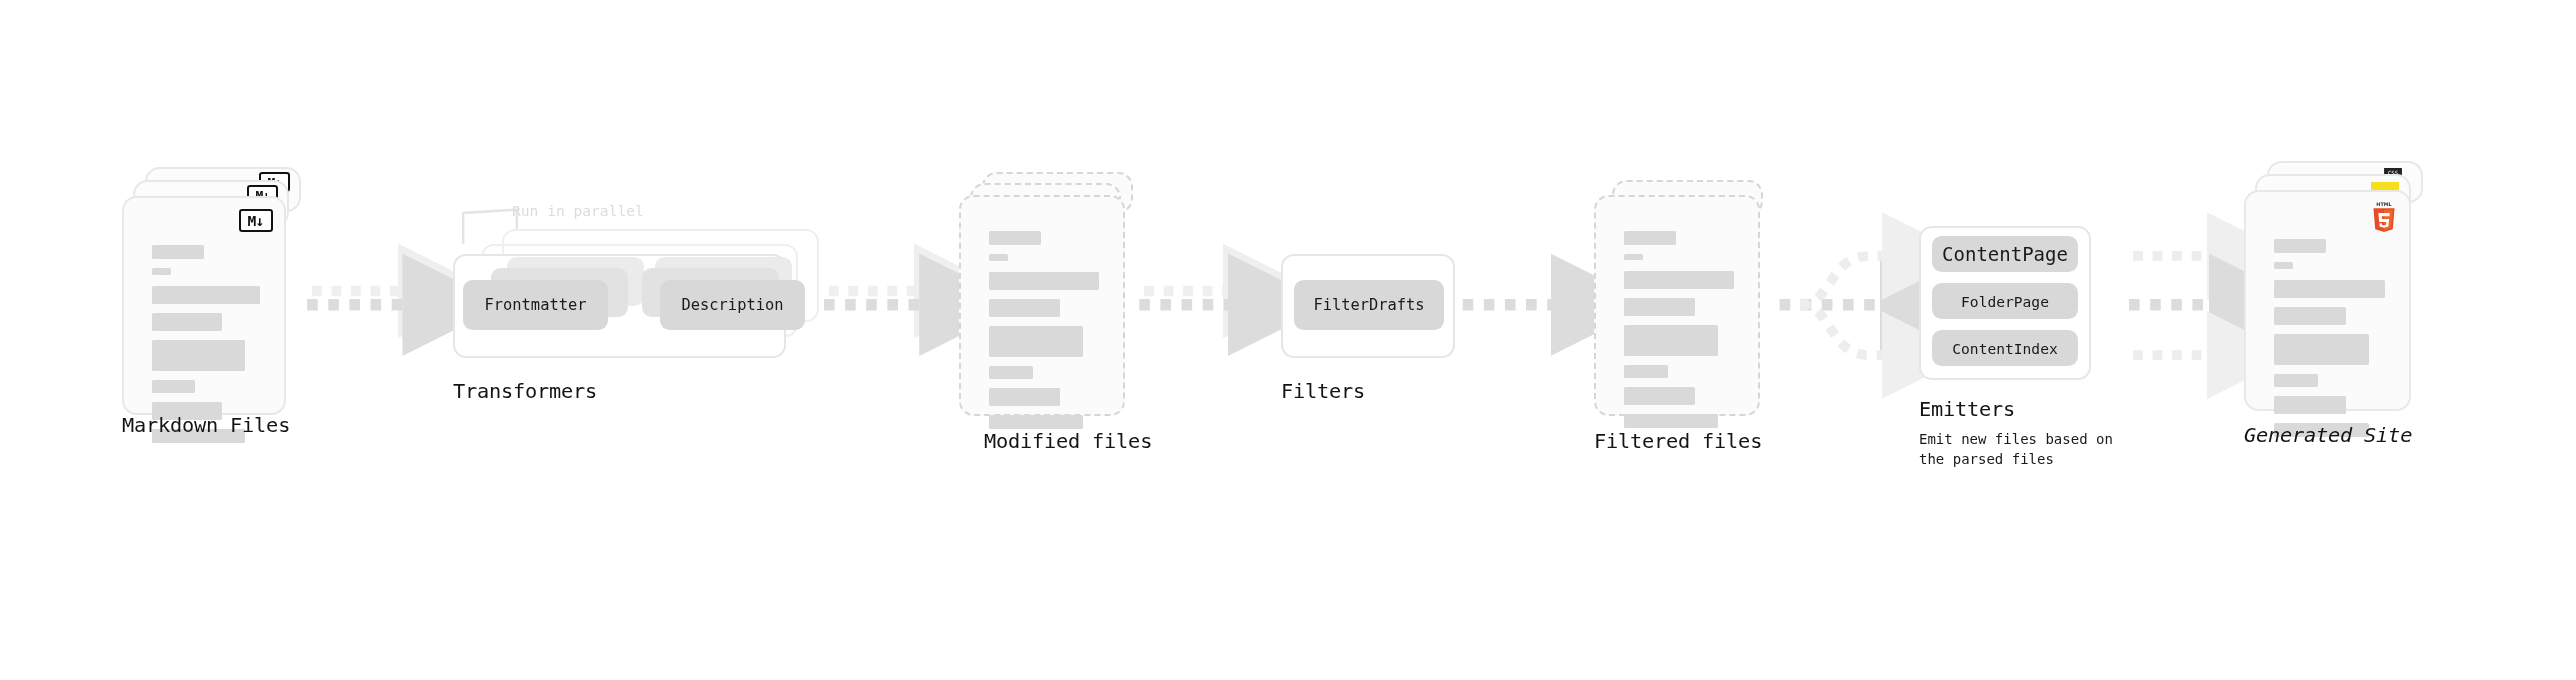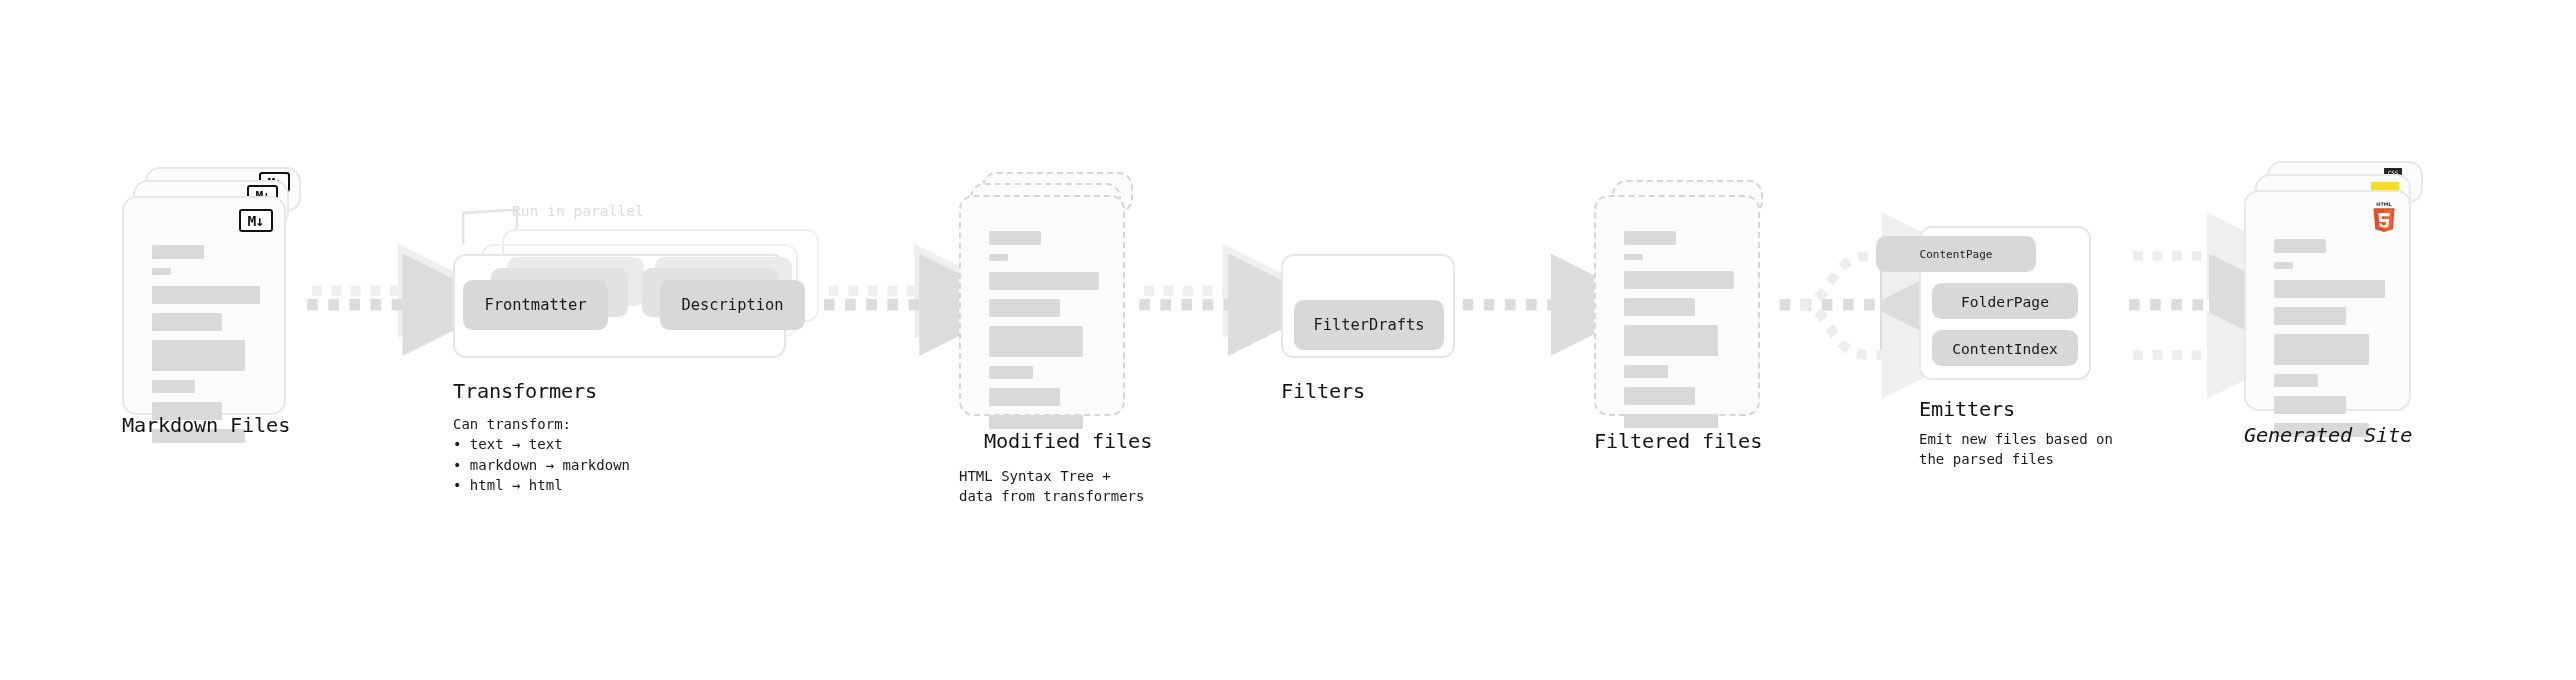--- a/index.html
+++ b/index.html
@@ -177,68 +177,62 @@
 
   <div class="pill g1" style="left:507px; top:257px; width:137px; height:49px; color:transparent;">Frontmatter</div>
   <div class="pill g2" style="left:491px; top:268px; width:137px; height:49px; color:transparent;">Frontmatter</div>
   <div class="pill" style="left:463px; top:280px; width:145px; height:50px;">Frontmatter</div>
 
   <div class="pill g1" style="left:655px; top:257px; width:137px; height:49px; color:transparent;">Description</div>
   <div class="pill g2" style="left:642px; top:268px; width:137px; height:49px; color:transparent;">Description</div>
   <div class="pill" style="left:660px; top:280px; width:145px; height:50px;">Description</div>
 
   <div class="caption" style="left:453px; top:379px;">Transformers</div>
-  <div class="subcaption" style="left:453px; top:414px;">Can transform:
-  • text → text
-  • markdown → markdown
-  • html → html</div>
 
   <div class="stack" style="left:959px; top:172px;">
     <div class="sheet dashed" style="left:23px; top:0px;  width:151px; height:41px;"></div>
     <div class="sheet dashed" style="left:11.4px; top:11.4px; width:151px; height:42px;"></div>
     <div class="sheet dashed" style="left:0px; top:23px; width:166px; height:221px;">
       <div class="bars" style="top:34px;">
         <div class="bar" style="width:52px;  height:14px;"></div>
         <div class="bar" style="width:18.7px;  height:6.5px;  margin-bottom:11.4px;"></div>
         <div class="bar" style="width:100%;  height:18px;"></div>
         <div class="bar" style="width:65%;   height:18px;"></div>
         <div class="bar" style="width:86%;   height:31px;"></div>
         <div class="bar" style="width:40%;   height:13px;"></div>
         <div class="bar" style="width:65%;   height:18px;"></div>
         <div class="bar" style="width:86%;   height:14px;"></div>
       </div>
     </div>
   </div>
   <div class="caption" style="left:959px; top:429px;margin-left:25px;">Modified files</div>
-  <div class="subcaption" style="left:959px; top:466px;">HTML Syntax Tree +
-data from transformers</div>
 
   <div class="groupbox" style="left:1281px; top:254px; width:174px; height:104px;"></div>
-  <div class="pill" style="left:1294px; top:280px; width:150px; height:50px;margin-top:20px;">FilterDrafts</div>
+  <div class="pill" style="left:1294px; top:280px; width:150px; height:50px;">FilterDrafts</div>
   <div class="caption" style="left:1281px; top:379px;">Filters</div>
 
   <div class="stack" style="left:1594px; top:180px;">
     <div class="sheet dashed" style="left:18px; top:0px;  width:151px; height:36px;"></div>
     <div class="sheet dashed" style="left:0px;  top:14.6px; width:166px; height:221px;">
       <div class="bars" style="top:34px;">
         <div class="bar" style="width:52px;  height:14px;"></div>
         <div class="bar" style="width:18.7px;  height:6.5px;  margin-bottom:11.4px;"></div>
         <div class="bar" style="width:100%;  height:18px;"></div>
         <div class="bar" style="width:65%;   height:18px;"></div>
         <div class="bar" style="width:86%;   height:31px;"></div>
         <div class="bar" style="width:40%;   height:13px;"></div>
         <div class="bar" style="width:65%;   height:18px;"></div>
         <div class="bar" style="width:86%;   height:14px;"></div>
       </div>
     </div>
   </div>
   <div class="caption" style="left:1594px; top:429px;">Filtered files</div>
 
   <div class="groupbox" style="left:1919px; top:226px; width:172px; height:154px;"></div>
-  <div class="pill" style="left:1876px; top:236px; width:160px; height:36px; font-size:11px;">ContentPage</div>
+  <div class="pill" style="left:1932px; top:236px; width:146px; height:36px; font-size:19px;">ContentPage</div>
   <div class="pill" style="left:1932px; top:283px; width:146px; height:36px; font-size:14.6px;">FolderPage</div>
   <div class="pill" style="left:1932px; top:330px; width:146px; height:36px; font-size:14.6px;">ContentIndex</div>
   <div class="caption" style="left:1919px; top:397px;">Emitters</div>
   <div class="subcaption" style="left:1919px; top:429px;">Emit new files based on
 the parsed files</div>
 
   <div class="stack" style="left:2244px; top:161px;">
     <div class="sheet" style="left:23px; top:0px; width:156px; height:42px;"></div>
     <svg class="css3" style="left:140px; top:6.5px;" viewBox="0 0 22 16">
       <rect x="0" y="0" width="22" height="10" fill="#222"></rect>

